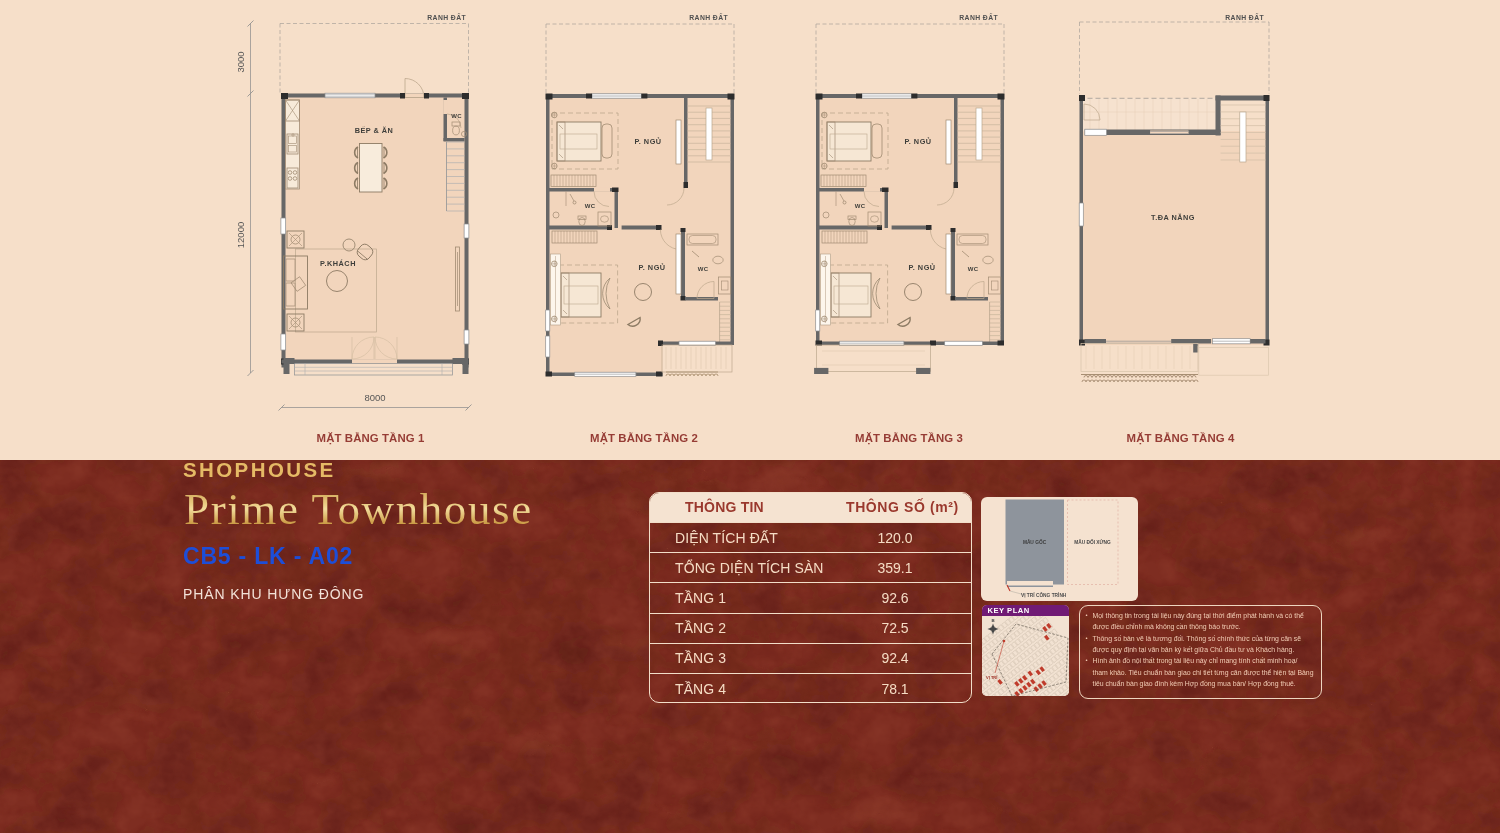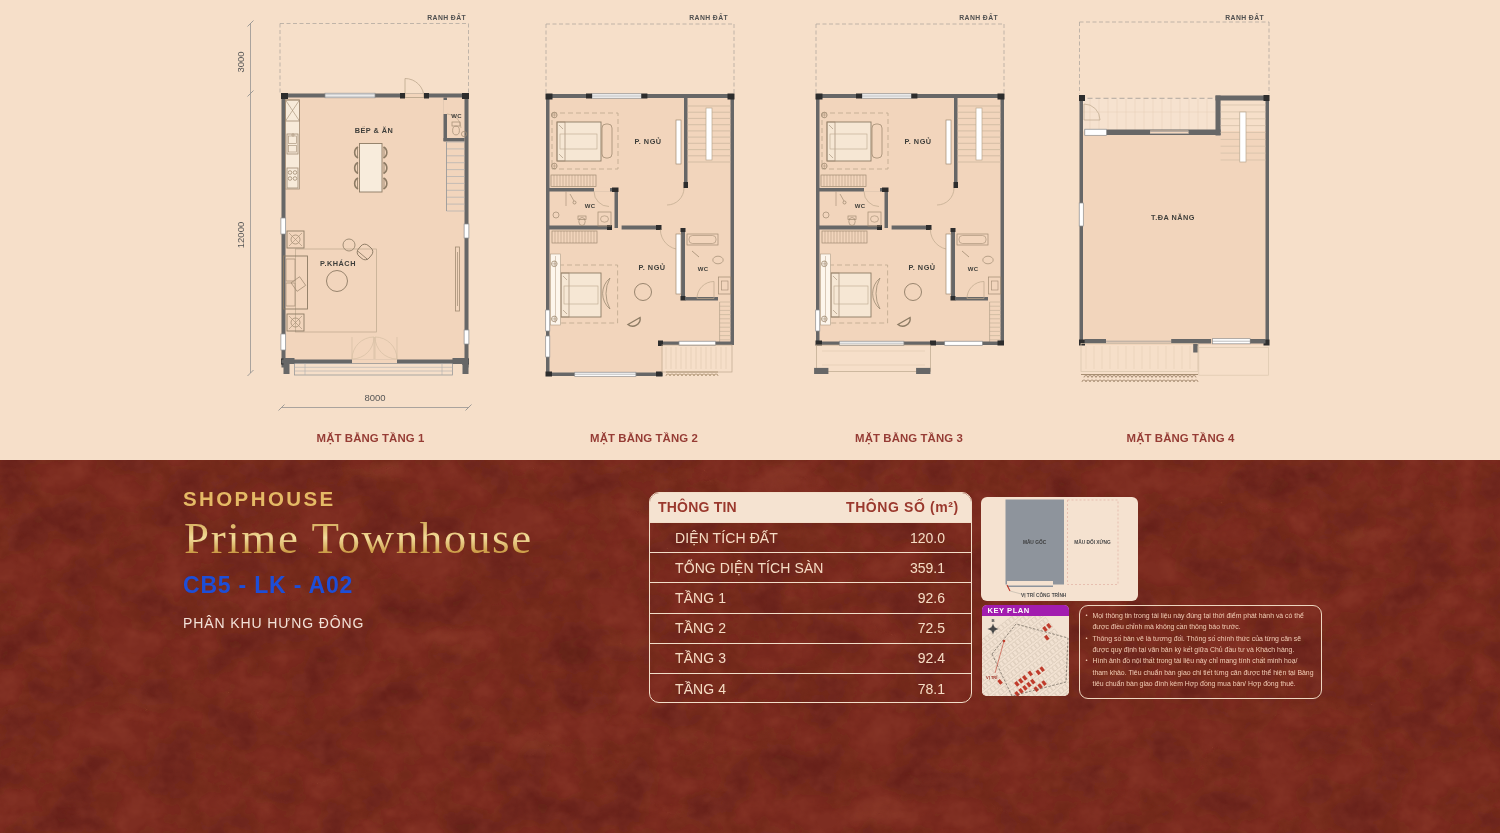--- a/index.html
+++ b/index.html
@@ -1,40 +1,40 @@
 <!DOCTYPE html>
 <html><head><meta charset="utf-8">
 <style>
 *{margin:0;padding:0;box-sizing:border-box}
 html,body{width:1500px;height:833px;overflow:hidden}
 body{font-family:"Liberation Sans",sans-serif;position:relative;background:#f6dfc9}
 #page{position:absolute;left:0;top:0;width:1500px;height:833px}
 #topsec{position:absolute;left:0;top:0;width:1500px;height:460px;background:#f6dfc9}
 #botsec{position:absolute;left:0;top:460px;width:1500px;height:373px;background:#7d2d21;overflow:hidden}
-#title{position:absolute;left:183px;top:487px;color:#fff}
+#title{position:absolute;left:183px;top:458px;color:#fff}
 .shp{font-size:20.5px;font-weight:bold;letter-spacing:2.4px;color:#e5ba66}
 .prime{font-family:"Liberation Serif",serif;font-size:45px;letter-spacing:1.6px;margin-top:1px;margin-left:1px;
  background:linear-gradient(180deg,#c39340 0%,#e8c87e 38%,#f2dc9b 50%,#cfa14c 75%,#b58636 100%);
  -webkit-background-clip:text;background-clip:text;color:transparent}
 .cb5{font-size:23px;font-weight:bold;letter-spacing:0.8px;color:#1d4ed8;margin-top:8px}
 .pk{font-size:14px;letter-spacing:0.9px;color:#f3e2d8;margin-top:16px}
 #tbl{position:absolute;left:649px;top:491.5px;width:323px;height:211px;border:1.6px solid #f2dec9;
  border-radius:10px;overflow:hidden}
 #thead{height:29.5px;background:#f5e3d1;color:#9a382d;font-weight:bold;font-size:14px;
  display:flex;align-items:center}
-#thead .h1{padding-left:8px;letter-spacing:0.2px}
+#thead .h1{padding-left:35px;letter-spacing:0.2px}
 #thead .h2{position:absolute;left:196px;letter-spacing:0.6px}
 .trow{height:30.2px;border-top:1.4px solid #f2dec9;color:#f5dcc4;font-size:14px;display:flex;
  align-items:center;position:relative}
 .trow .tl{padding-left:25px;letter-spacing:0.1px}
-.trow .tv{position:absolute;left:195px;width:100px;text-align:right}
+.trow .tv{position:absolute;left:195px;width:100px;text-align:center}
 #minibox{position:absolute;left:981px;top:497px;width:156.5px;height:104px;background:#f5e2d0;border-radius:6px}
 #keyplan{position:absolute;left:981.5px;top:604.5px;width:87.5px;height:91.5px;background:#f2e2d2;
  border-radius:5px;overflow:hidden}
-#kphdr{height:11px;background:#a21caf;color:#fff;font-size:7.6px;font-weight:bold;letter-spacing:0.5px;
+#kphdr{height:11px;background:#701a75;color:#fff;font-size:7.6px;font-weight:bold;letter-spacing:0.5px;
  padding:1px 0 0 6px;line-height:10px}
 #disc{position:absolute;left:1078.5px;top:604.5px;width:243px;height:94.5px;border:1.3px solid #eed6c0;
  border-radius:9px;padding:4.5px 3px 0 6px;color:#f2cdb5;font-size:6.9px;line-height:11.35px;overflow:hidden}
 #disc .dli{padding-left:7px;position:relative}
 #disc .dli:before{content:"•";position:absolute;left:0;top:0;font-size:6px}
 </style></head>
 <body>
 <div id="page">
 
 <div id="topsec">

